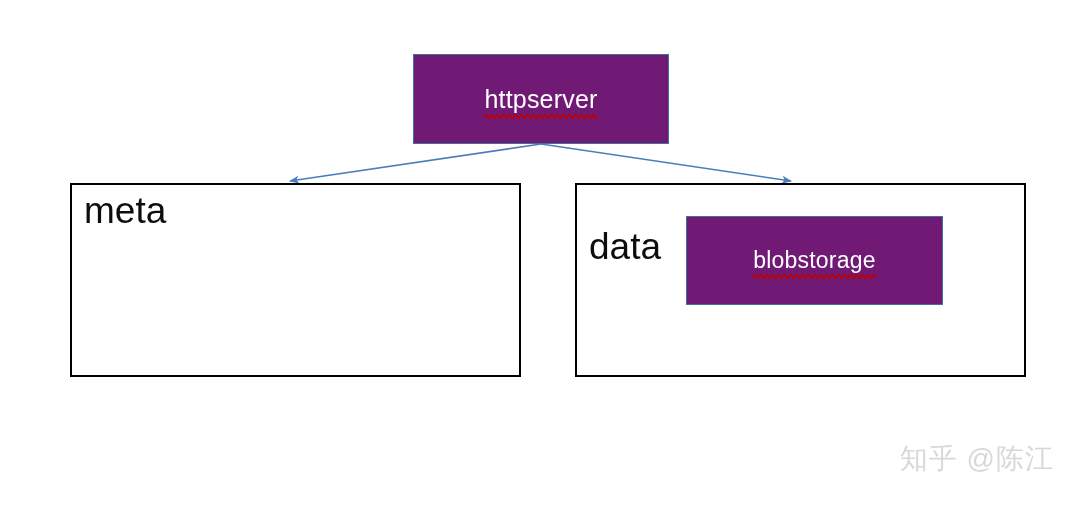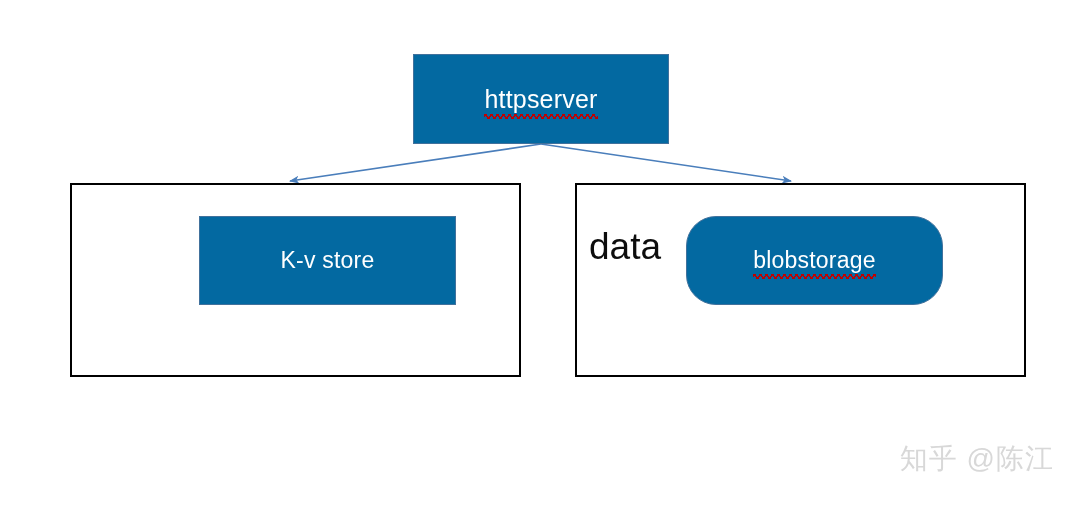--- a/index.html
+++ b/index.html
@@ -14,21 +14,21 @@
     position: relative;
     width: 1078px;
     height: 506px;
     background: #ffffff;
     overflow: hidden;
   }
 
   
   .blue-box {
     position: absolute;
-    background: #0369a1;
+    background: #701a75;
     border: 1px solid #41719C;
     box-sizing: border-box;
     display: flex;
     align-items: center;
     justify-content: center;
     text-align: center;
   }
   .blue-box .box-label {
     color: #ffffff;
     font-family: "Liberation Sans", sans-serif;
@@ -100,21 +100,21 @@
   #httpserver-box { left: 413px; top: 54px; width: 256px; height: 90px; }
   #httpserver-box .box-label { font-size: 25px; }
 
   #meta-group { left: 70px; top: 183px; width: 451px; height: 194px; }
   #meta-group-label { left: 84px; top: 190px; font-size: 37px; }
   #kv-store-box { left: 199px; top: 216px; width: 257px; height: 89px; }
   #kv-store-box .box-label { font-size: 23px; }
 
   #data-group { left: 575px; top: 183px; width: 451px; height: 194px; }
   #data-group-label { left: 589px; top: 190px; font-size: 37px; margin-top: 36px; }
-  #blobstorage-box { left: 686px; top: 216px; width: 257px; height: 89px; border-radius: 30px; }
+  #blobstorage-box { left: 686px; top: 216px; width: 257px; height: 89px; }
   #blobstorage-box .box-label { font-size: 23px; }
 </style>
 </head>
 <body>
 
 <div id="canvas">
 
   <svg id="connectors" viewBox="0 0 1078 506" xmlns="http://www.w3.org/2000/svg">
     <defs>
       <marker id="arrow-left" markerWidth="10" markerHeight="8" refX="9" refY="4" orient="auto-start-reverse" markerUnits="userSpaceOnUse">
@@ -128,23 +128,21 @@
     <line x1="541" y1="144" x2="290" y2="181" stroke="#4A7EBB" stroke-width="1.6" marker-end="url(#arrow-left)"></line>
 
     <line x1="541" y1="144" x2="791" y2="181" stroke="#4A7EBB" stroke-width="1.6" marker-end="url(#arrow-right)"></line>
   </svg>
 
   <div class="blue-box" id="httpserver-box">
     <span class="box-label misspelled">httpserver</span>
   </div>
 
   <div class="group-box" id="meta-group"></div>
-  <div class="blue-box" id="kv-store-box">
-    <span class="box-label">K-v store</span>
-  </div>
+  <div class="group-label" id="meta-group-label">meta</div>
 
   <div class="group-box" id="data-group"></div>
   <div class="group-label" id="data-group-label">data</div>
   <div class="blue-box" id="blobstorage-box">
     <span class="box-label misspelled">blobstorage</span>
   </div>
 
   <div id="watermark">知乎 @陈江</div>
 
 </div>

